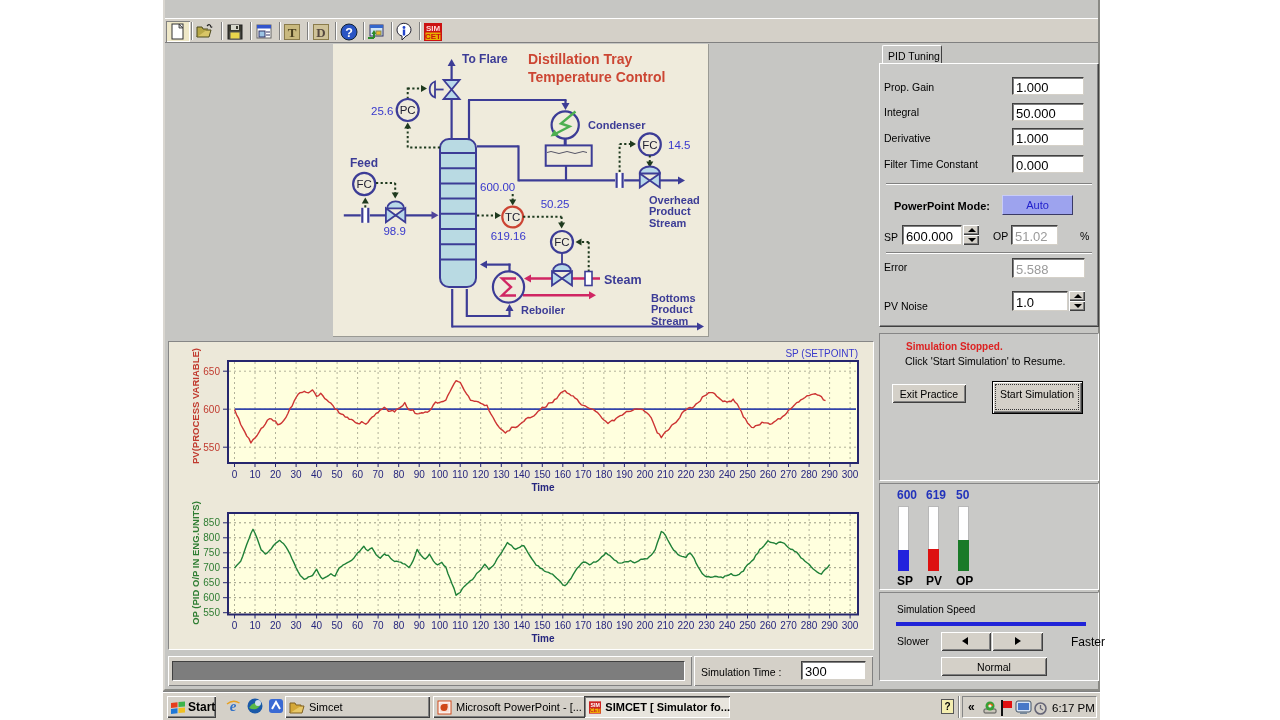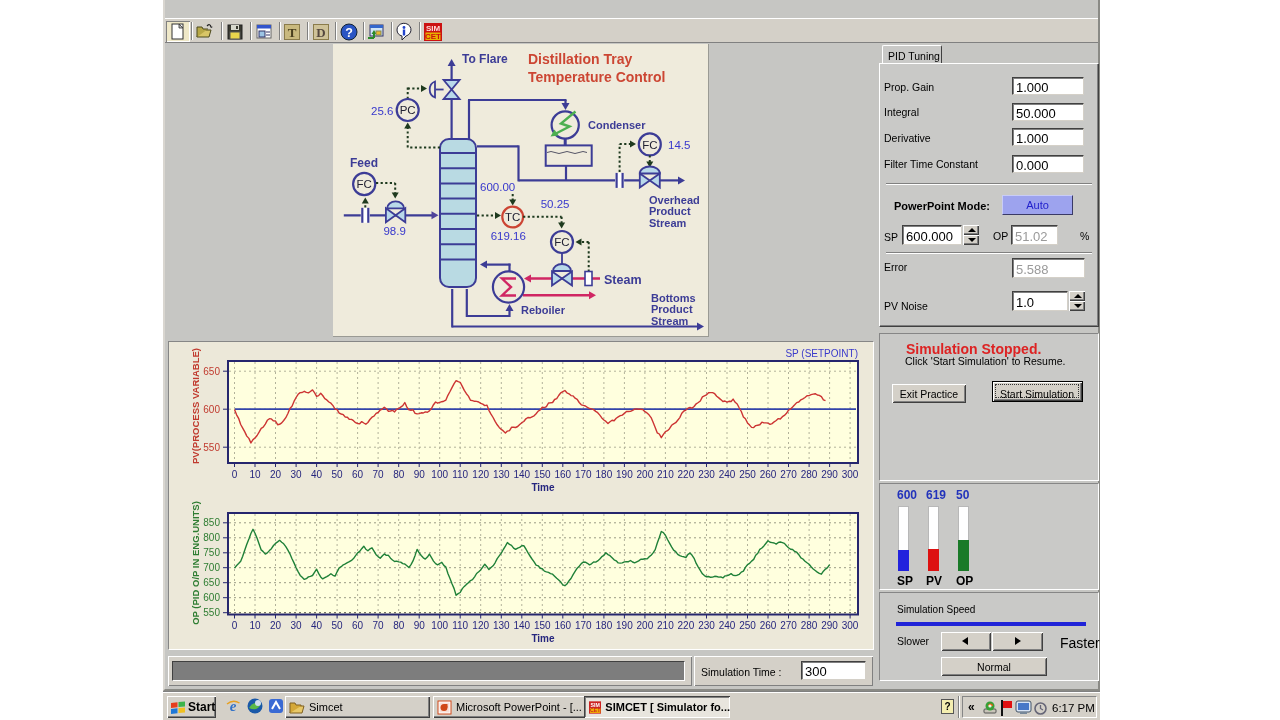--- a/index.html
+++ b/index.html
@@ -284,24 +284,24 @@
 <div class="abs field" style="left:847px;top:291px;width:56px;height:20px;padding-top:3px">1.0</div>
 <div class="abs" style="left:904px;top:291px;width:16px;height:20px">
 <div class="spinb" style="top:0;height:10px">
         <div class="arr" style="top:3px;border-left:4px solid transparent;border-right:4px solid transparent;border-bottom:4px solid #000"></div>
       </div>
 <div class="spinb" style="top:10px;height:10px">
         <div class="arr" style="top:3px;border-left:4px solid transparent;border-right:4px solid transparent;border-top:4px solid #000"></div>
       </div>
     </div>
 <div class="abs sunkpanel" style="left:714px;top:333px;width:220px;height:148px;background:#c9c9c7">
-      <div class="abs" style="left:26px;top:7px;color:#dd2222;font-weight:bold;font-size:14px">Simulation Stopped.</div>
+      <div class="abs" style="left:26px;top:7px;color:#dd2222;font-weight:bold;font-size:10px">Simulation Stopped.</div>
       <div class="abs" style="left:25px;top:20.5px;color:#000;font-size:10.5px">Click 'Start Simulation' to Resume.</div>
       <div class="abs raised" style="left:12px;top:50px;width:74px;height:19px;font-size:10.5px;text-align:center;padding-top:4px">Exit Practice</div>
-      <div class="abs" style="left:112px;top:47px;width:91px;height:21px;background:#d4d0c8;border:1px solid #000;box-shadow:inset 1px 1px 0 #fff,inset -1px -1px 0 #404040,inset -2px -2px 0 #808080">
+      <div class="abs" style="left:112px;top:47px;width:91px;height:33px;background:#d4d0c8;border:1px solid #000;box-shadow:inset 1px 1px 0 #fff,inset -1px -1px 0 #404040,inset -2px -2px 0 #808080">
         <div style="position:absolute;left:2px;top:2px;right:3px;bottom:3px;border:1px dotted #333;font-size:10.5px;text-align:center;padding-top:3px">Start Simulation</div>
       </div>
     </div>
 <div class="abs sunkpanel" style="left:714px;top:483px;width:220px;height:107px;background:#c9c9c7">
       <div class="abs" style="left:17px;top:4px;color:#2233bb;font-weight:bold;font-size:12px">600</div>
       <div class="abs" style="left:46px;top:4px;color:#2233bb;font-weight:bold;font-size:12px">619</div>
       <div class="abs" style="left:76px;top:4px;color:#2233bb;font-weight:bold;font-size:12px">50</div>
       <div class="abs" style="left:18px;top:22px;width:11px;height:65px;background:#fff;border:1px solid #b8b8b8"></div>
       <div class="abs" style="left:18px;top:66px;width:11px;height:21px;background:#2222dd"></div>
       <div class="abs" style="left:48px;top:22px;width:11px;height:65px;background:#fff;border:1px solid #b8b8b8"></div>
@@ -315,21 +315,21 @@
 <div class="abs sunkpanel" style="left:714px;top:592px;width:220px;height:89px;background:#c9c9c7">
       <div class="abs" style="left:17px;top:11px;font-size:10px">Simulation Speed</div>
       <div class="abs" style="left:16px;top:29px;width:190px;height:4px;background:#2024d8"></div>
       <div class="abs" style="left:17px;top:42px;font-size:10.5px">Slower</div>
       <div class="abs raised" style="left:61px;top:39px;width:50px;height:19px">
         <div style="position:absolute;left:21px;top:5px;width:0;height:0;border-top:4.5px solid transparent;border-bottom:4.5px solid transparent;border-right:6px solid #000"></div>
       </div>
       <div class="abs raised" style="left:112px;top:39px;width:51px;height:19px">
         <div style="position:absolute;left:23px;top:5px;width:0;height:0;border-top:4.5px solid transparent;border-bottom:4.5px solid transparent;border-left:6px solid #000"></div>
       </div>
-      <div class="abs" style="left:180px;top:42px;font-size:14px">Faster</div>
+      <div class="abs" style="left:191px;top:42px;font-size:12px">Faster</div>
       <div class="abs raised" style="left:61px;top:64px;width:106px;height:19px;font-size:10.5px;text-align:center;padding-top:4px">Normal</div>
     </div>
 <div class="abs" style="left:3px;top:341px;width:706px;height:309px;background:#ece8d9;border:1px solid;border-color:#868686 #fff #fff #868686">
       <svg width="706" height="309" viewBox="0 0 706 309" style="position:absolute;left:0;top:0;font-family:'Liberation Sans',sans-serif">
         <rect x="59" y="19" width="630" height="102" fill="#ffffde" stroke="#26266e" stroke-width="2"></rect>
         <line x1="65.5" y1="20" x2="65.5" y2="120" stroke="#b2b29a" stroke-width="1" stroke-dasharray="2,3"></line>
         <line x1="86.0" y1="20" x2="86.0" y2="120" stroke="#b2b29a" stroke-width="1" stroke-dasharray="2,3"></line>
         <line x1="106.5" y1="20" x2="106.5" y2="120" stroke="#b2b29a" stroke-width="1" stroke-dasharray="2,3"></line>
         <line x1="127.1" y1="20" x2="127.1" y2="120" stroke="#b2b29a" stroke-width="1" stroke-dasharray="2,3"></line>
         <line x1="147.6" y1="20" x2="147.6" y2="120" stroke="#b2b29a" stroke-width="1" stroke-dasharray="2,3"></line>

